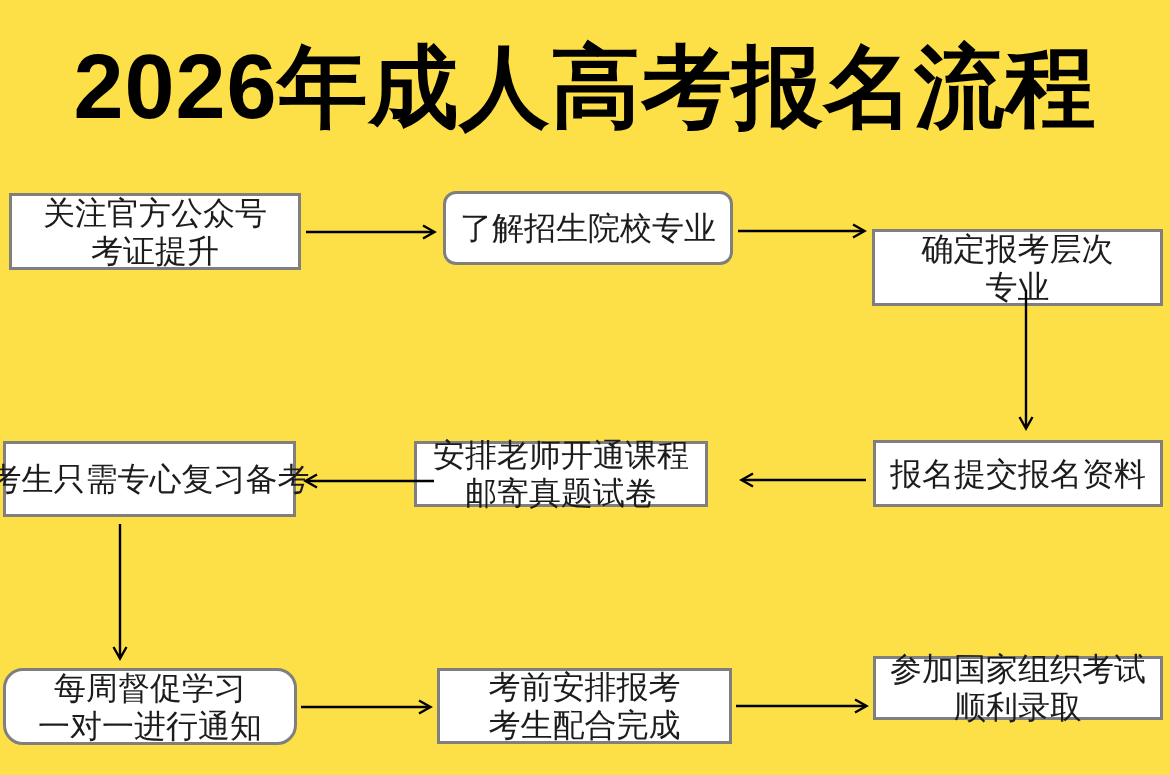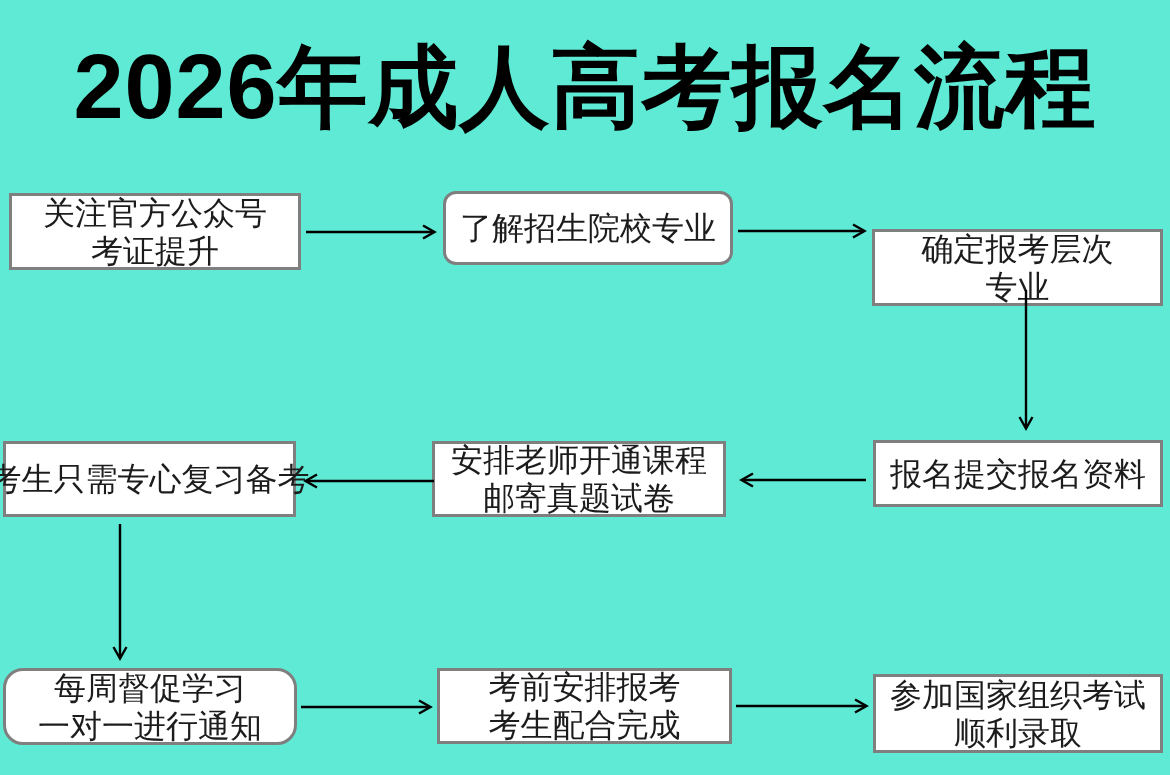--- a/index.html
+++ b/index.html
@@ -4,21 +4,21 @@
 <style>
   html, body {
     margin: 0;
     padding: 0;
     background: #ffffff;
   }
   .canvas {
     position: relative;
     width: 1170px;
     height: 775px;
-    background: #5eead4;
+    background: #fde047;
     overflow: hidden;
     font-family: "Liberation Sans", "DejaVu Sans", sans-serif;
   }
   .title {
     position: absolute;
     left: 0;
     top: 40px;
     width: 100%;
     text-align: center;
     font-size: 90px;
@@ -76,41 +76,41 @@
   <div class="node" style="left:872px; top:188px; width:291px; height:77px;margin-top:41px;">
     <span class="line">确定报考层次</span>
     <span class="line">专业</span>
   </div>
 
   <div class="node" style="left:3px; top:441px; width:293px; height:76px;">
     <span class="line">考生只需专心复习备考</span>
     <span class="line"></span>
   </div>
 
-  <div class="node" style="left:432px; top:441px; width:294px; height:76px;">
+  <div class="node" style="left:414px; top:441px; width:294px; height:66px;">
     <span class="line">安排老师开通课程</span>
     <span class="line">邮寄真题试卷</span>
   </div>
 
   <div class="node" style="left:873px; top:440px; width:290px; height:67px;">
     <span class="line">报名提交报名资料</span>
     <span class="line"></span>
   </div>
 
   <div class="node" style="left:3px; top:668px; width:294px; height:77px;border-radius:20px;">
     <span class="line">每周督促学习</span>
     <span class="line">一对一进行通知</span>
   </div>
 
   <div class="node" style="left:437px; top:668px; width:295px; height:76px;">
     <span class="line">考前安排报考</span>
     <span class="line">考生配合完成</span>
   </div>
 
-  <div class="node" style="left:873px; top:674px; width:290px; height:79px;">
+  <div class="node" style="left:873px; top:656px; width:290px; height:64px;">
     <span class="line">参加国家组织考试</span>
     <span class="line">顺利录取</span>
   </div>
 
   <svg class="arrows" viewBox="0 0 1170 775" xmlns="http://www.w3.org/2000/svg">
     <defs>
       <marker id="chev" markerUnits="userSpaceOnUse" markerWidth="18" markerHeight="18" refX="13" refY="8" orient="auto">
         <path d="M2,1.5 L13.5,8 L2,14.5" fill="none" stroke="#000000" stroke-width="2.4"></path>
       </marker>
     </defs>

